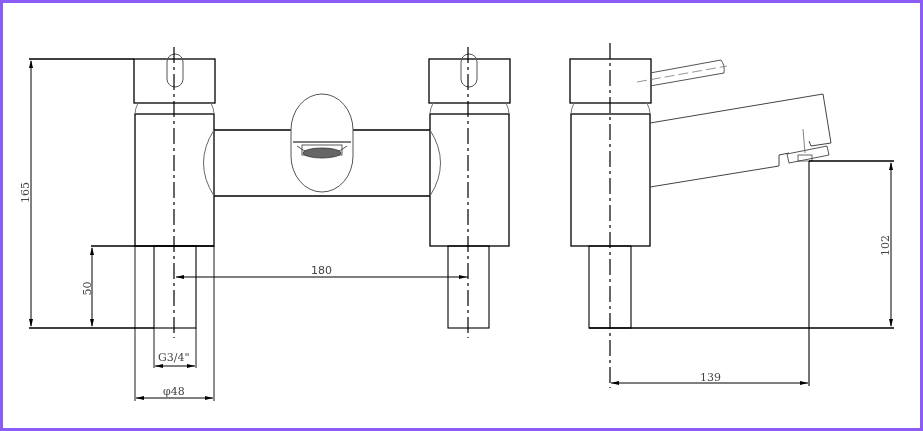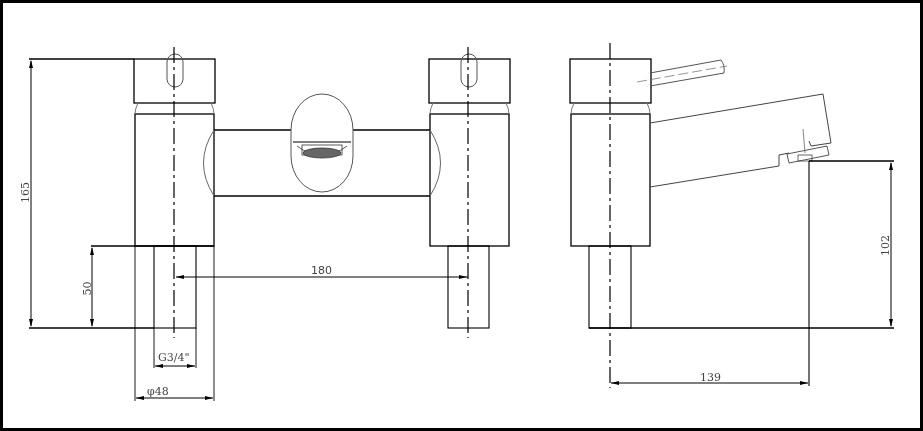--- a/index.html
+++ b/index.html
@@ -1,17 +1,17 @@
 <!DOCTYPE html>
 <html><head>
 <meta charset="utf-8">
 <style>
   html,body{margin:0;padding:0;background:#fff;}
   body{width:923px;height:431px;overflow:hidden;}
-  .frame{position:relative;width:923px;height:431px;box-sizing:border-box;border:3px solid #000000;background:#fff;}
+  .frame{position:relative;width:923px;height:431px;box-sizing:border-box;border:3px solid #8b5cf6;background:#fff;}
   svg{position:absolute;left:0;top:0;}
   .lbl{position:absolute;font-family:"DejaVu Serif",serif;font-size:11px;color:#444;line-height:1;white-space:nowrap;}
   .rot{transform:rotate(-90deg);transform-origin:center center;}
 </style>
 </head>
 <body>
 
 <div class="frame">
 <svg width="923" height="431" viewBox="0 0 923 431">
   <g fill="none" stroke="#000" stroke-width="1.3">
@@ -94,16 +94,16 @@
     <polygon points="888,324 886,316 890,316"></polygon>
     <polygon points="608,380 616,378 616,382"></polygon>
     <polygon points="805,380 797,378 797,382"></polygon>
   </g>
 </svg>
 
 <span class="lbl rot" style="left:12px;top:184px;">165</span>
 <span class="lbl rot" style="left:77px;top:280px;">50</span>
 <span class="lbl" style="left:308px;top:262px;font-family:'DejaVu Sans',sans-serif;">180</span>
 <span class="lbl" style="left:155px;top:349px;">G3/4"</span>
-<span class="lbl" style="left:144px;top:383px;">φ48</span>
+<span class="lbl" style="left:160px;top:383px;">φ48</span>
 <span class="lbl rot" style="left:872px;top:237px;">102</span>
 <span class="lbl" style="left:697px;top:369px;">139</span>
 </div>
 
 </body></html>

